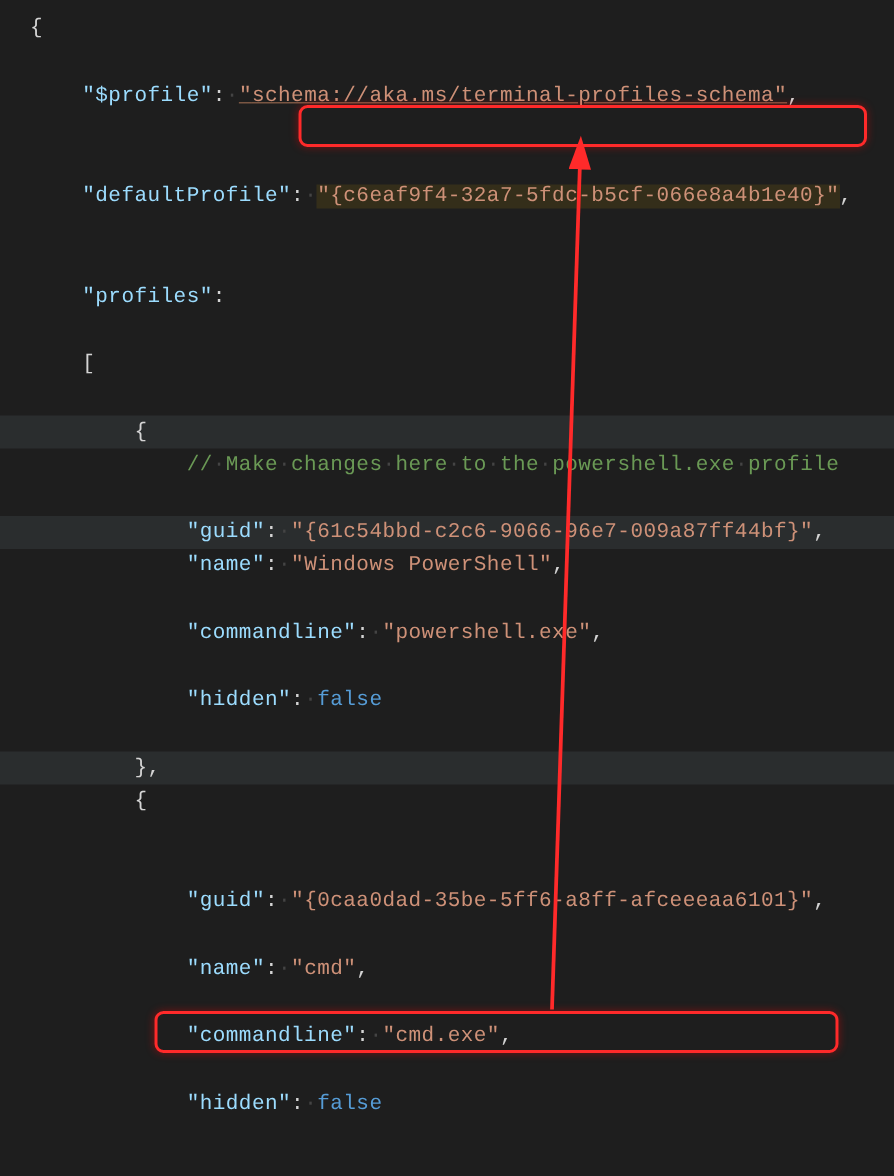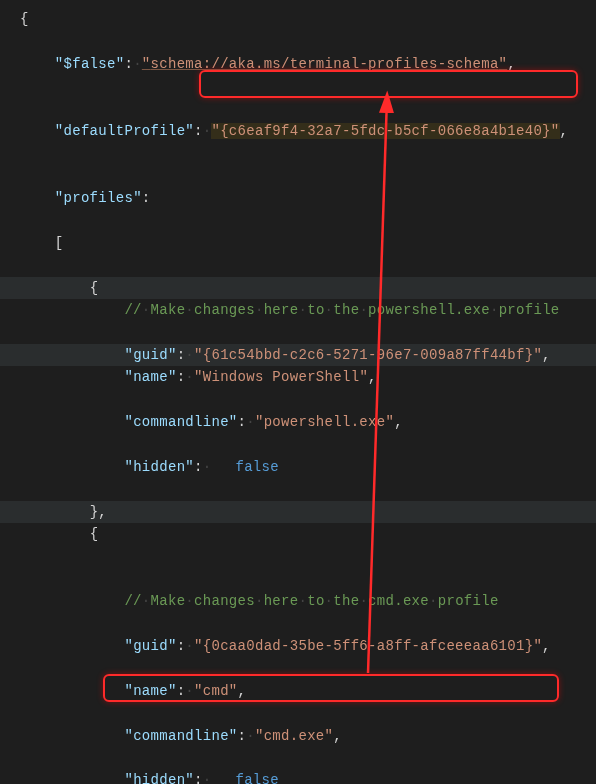--- a/index.html
+++ b/index.html
@@ -27,21 +27,21 @@
     padding-left: 20px;
   }
   .sel-line {
     background: #2a2d2e;
     display: inline-block;
     width: 100%;
   }
   .brace { color: #d4d4d4; }
   .key { color: #9cdcfe; }
   .str { color: #ce9178; }
-  .kw  { color: #569cd6; margin-left: 24px; }
+  .kw  { color: #569cd6; }
   .cmt { color: #6a9955; }
   .punc { color: #d4d4d4; }
   .invis { color: #444444; }
   .link {
     color: #ce9178;
     text-decoration: underline;
     text-decoration-color: #7a5643;
   }
   .hi {
     background: rgba(255,200,0,0.10);
@@ -55,36 +55,35 @@
   }
   svg.arrow {
     position: absolute;
     pointer-events: none;
   }
 </style>
 </head>
 <body>
 
 <pre class="code"><span class="line"><span class="brace">{</span></span>
-<span class="line">    <span class="key">"<span>$false</span>"</span><span class="punc">:</span><span class="invis">·</span><span class="link">"<span>schema://aka.ms/terminal-profiles-schema</span>"</span><span class="punc">,</span></span>
+<span class="line">    <span class="key">"<span>$profile</span>"</span><span class="punc">:</span><span class="invis">·</span><span class="link">"<span>schema://aka.ms/terminal-profiles-schema</span>"</span><span class="punc">,</span></span>
 <span class="line"></span>
 <span class="line">    <span class="key">"<span>defaultProfile</span>"</span><span class="punc">:</span><span class="invis">·</span><span id="dp-val" class="str hi">"<span>{c6eaf9f4-32a7-5fdc-b5cf-066e8a4b1e40}</span>"</span><span class="punc">,</span></span>
 <span class="line"></span>
 <span class="line">    <span class="key">"<span>profiles</span>"</span><span class="punc">:</span></span>
 <span class="line">    <span class="brace">[</span></span>
 <span class="line sel-line">        <span class="brace">{</span></span>
 <span class="line">            <span class="cmt">//<span class="invis">·</span>Make<span class="invis">·</span>changes<span class="invis">·</span>here<span class="invis">·</span>to<span class="invis">·</span>the<span class="invis">·</span>powershell.exe<span class="invis">·</span>profile</span></span>
-<span class="line sel-line">            <span class="key">"<span>guid</span>"</span><span class="punc">:</span><span class="invis">·</span><span class="str">"<span>{61c54bbd-c2c6-5271-96e7-009a87ff44bf}</span>"</span><span class="punc">,</span></span>
+<span class="line sel-line">            <span class="key">"<span>guid</span>"</span><span class="punc">:</span><span class="invis">·</span><span class="str">"<span>{61c54bbd-c2c6-9066-96e7-009a87ff44bf}</span>"</span><span class="punc">,</span></span>
 <span class="line">            <span class="key">"<span>name</span>"</span><span class="punc">:</span><span class="invis">·</span><span class="str">"<span>Windows PowerShell</span>"</span><span class="punc">,</span></span>
 <span class="line">            <span class="key">"<span>commandline</span>"</span><span class="punc">:</span><span class="invis">·</span><span class="str">"<span>powershell.exe</span>"</span><span class="punc">,</span></span>
 <span class="line">            <span class="key">"<span>hidden</span>"</span><span class="punc">:</span><span class="invis">·</span><span class="kw">false</span></span>
 <span class="line sel-line">        <span class="brace">},</span></span>
 <span class="line">        <span class="brace">{</span></span>
 <span class="line"></span>
-<span class="line">            <span class="cmt">//<span class="invis">·</span>Make<span class="invis">·</span>changes<span class="invis">·</span>here<span class="invis">·</span>to<span class="invis">·</span>the<span class="invis">·</span>cmd.exe<span class="invis">·</span>profile</span></span>
 <span class="line">            <span class="key">"<span>guid</span>"</span><span class="punc">:</span><span class="invis">·</span><span class="str">"<span>{0caa0dad-35be-5ff6-a8ff-afceeeaa6101}</span>"</span><span class="punc">,</span></span>
 <span class="line">            <span class="key">"<span>name</span>"</span><span class="punc">:</span><span class="invis">·</span><span class="str">"<span>cmd</span>"</span><span class="punc">,</span></span>
 <span class="line">            <span class="key">"<span>commandline</span>"</span><span class="punc">:</span><span class="invis">·</span><span class="str">"<span>cmd.exe</span>"</span><span class="punc">,</span></span>
 <span class="line">            <span class="key">"<span>hidden</span>"</span><span class="punc">:</span><span class="invis">·</span><span class="kw">false</span></span>
 
 
 <span class="line"></span>
 
 
 

